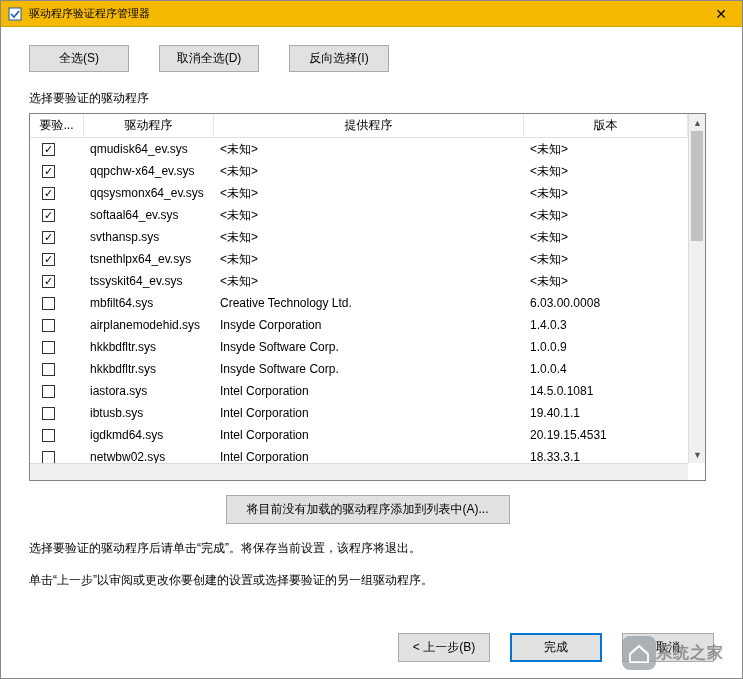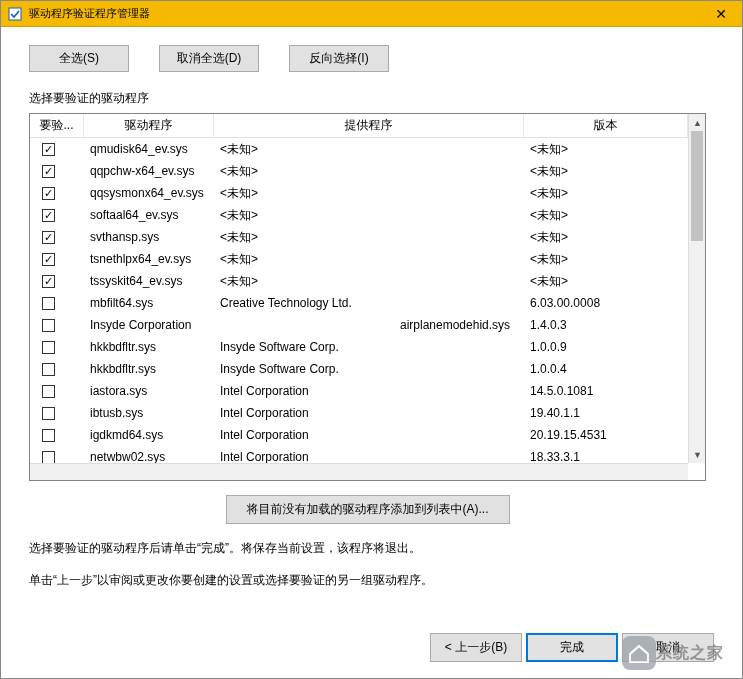--- a/index.html
+++ b/index.html
@@ -154,21 +154,21 @@
       margin-top: 14px;
       font-size: 12px;
       line-height: 1.8;
     }
     .help-text p { margin-bottom: 10px; }
     .wizard-buttons {
       position: absolute;
       right: 28px;
       bottom: 16px;
       display: flex;
-      gap: 4px;
+      gap: 20px;
       padding-left: 16px;
     }
     .wizard-buttons .btn { min-width: 92px; }
     .btn.primary {
       border: 2px solid #0078d7;
     }
     .watermark {
       position: absolute;
       right: 18px;
       bottom: 8px;
@@ -279,22 +279,22 @@
               <span class="checkbox"></span>
             </div>
             <div class="td col-driver">mbfilt64.sys</div>
             <div class="td col-provider">Creative Technology Ltd.</div>
             <div class="td col-version">6.03.00.0008</div>
           </div>
           <div class="row">
             <div class="td col-check">
               <span class="checkbox"></span>
             </div>
+            <div class="td col-driver">airplanemodehid.sys</div>
             <div class="td col-provider">Insyde Corporation</div>
-            <div class="td col-driver">airplanemodehid.sys</div>
             <div class="td col-version">1.4.0.3</div>
           </div>
           <div class="row">
             <div class="td col-check">
               <span class="checkbox"></span>
             </div>
             <div class="td col-driver">hkkbdfltr.sys</div>
             <div class="td col-provider">Insyde Software Corp.</div>
             <div class="td col-version">1.0.0.9</div>
           </div>

